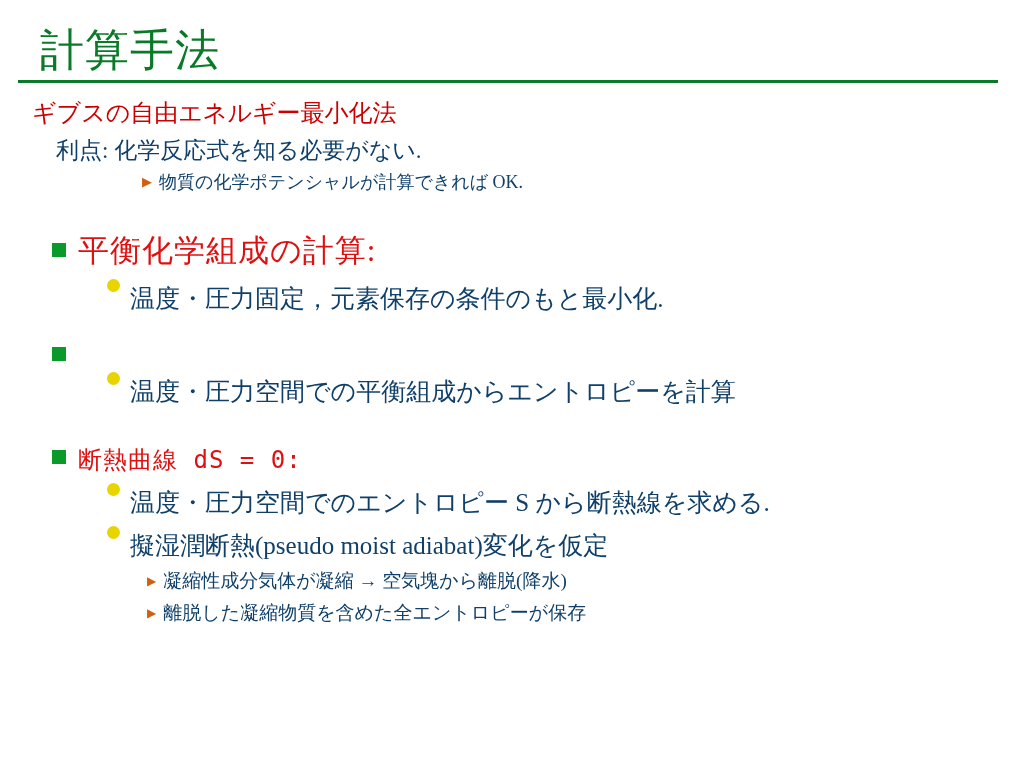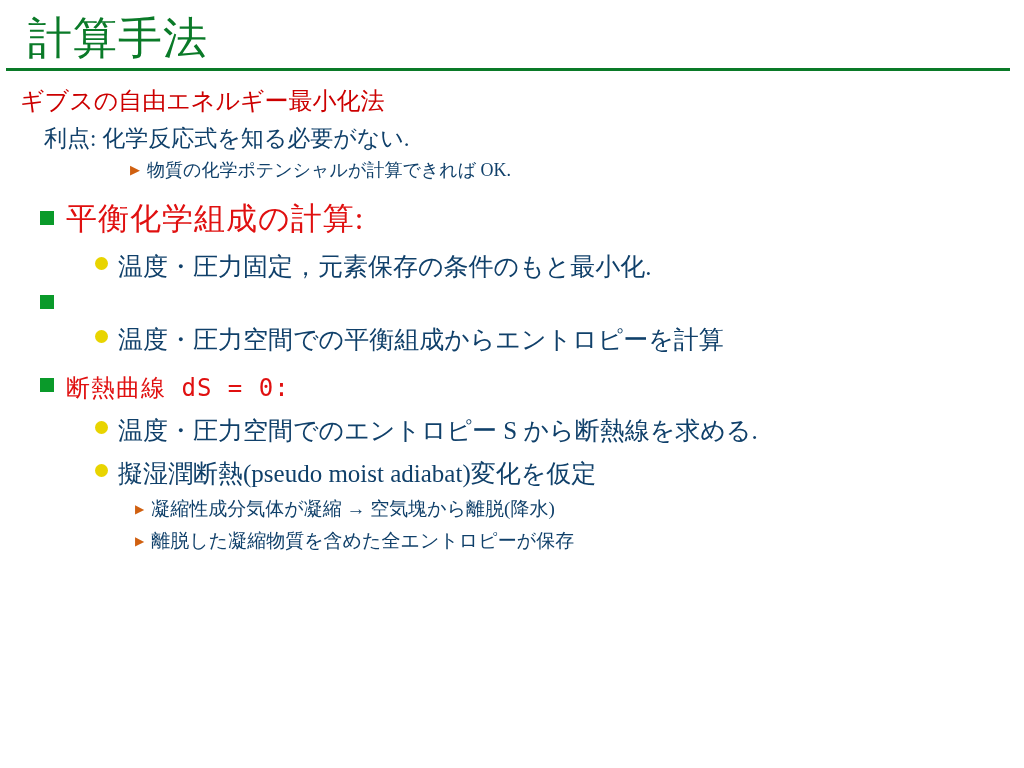--- a/index.html
+++ b/index.html
@@ -11,21 +11,21 @@
     width: 1024px;
     height: 768px;
     overflow: hidden;
     font-family: "Liberation Serif", "DejaVu Serif", serif;
   }
   .slide {
     position: relative;
     width: 1016px;
     height: 768px;
     box-sizing: border-box;
-    padding: 0;
+    padding: 12px;
   }
   .slide-title {
     color: #0a7a28;
     font-size: 44px;
     line-height: 1.05;
     font-weight: normal;
     margin: 0;
     padding: 16px 0 4px 28px;
     letter-spacing: 1px;
   }
@@ -61,21 +61,21 @@
   }
   .tri-marker {
     color: #d06010;
     font-size: 13px;
     margin-right: 7px;
     line-height: 1;
     position: relative;
     top: -2px;
   }
   .block {
-    margin-top: 16px;
+    margin-top: 36px;
   }
   .block-head {
     display: flex;
     align-items: baseline;
     padding-left: 40px;
   }
   .sq-marker {
     width: 14px;
     height: 14px;
     background: #0a9a2a;
@@ -89,21 +89,21 @@
     color: #e01010;
     font-size: 31px;
     letter-spacing: 1px;
   }
   .mono {
     font-family: "DejaVu Sans Mono", "Liberation Mono", monospace;
     font-size: 24px;
   }
   .bullet-line {
     display: flex;
-    align-items: center;
+    align-items: flex-start;
     padding-left: 95px;
     margin-top: 10px;
   }
   .dot-marker {
     width: 13px;
     height: 13px;
     border-radius: 50%;
     background: #e8d400;
     display: inline-block;
     margin-right: 10px;

